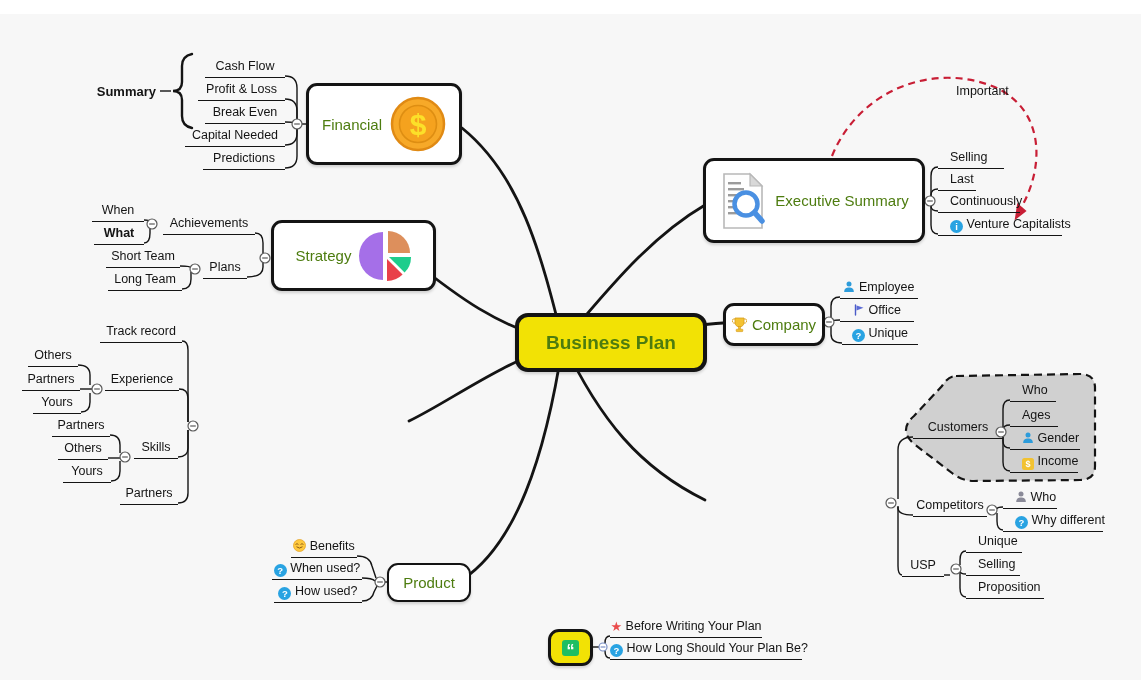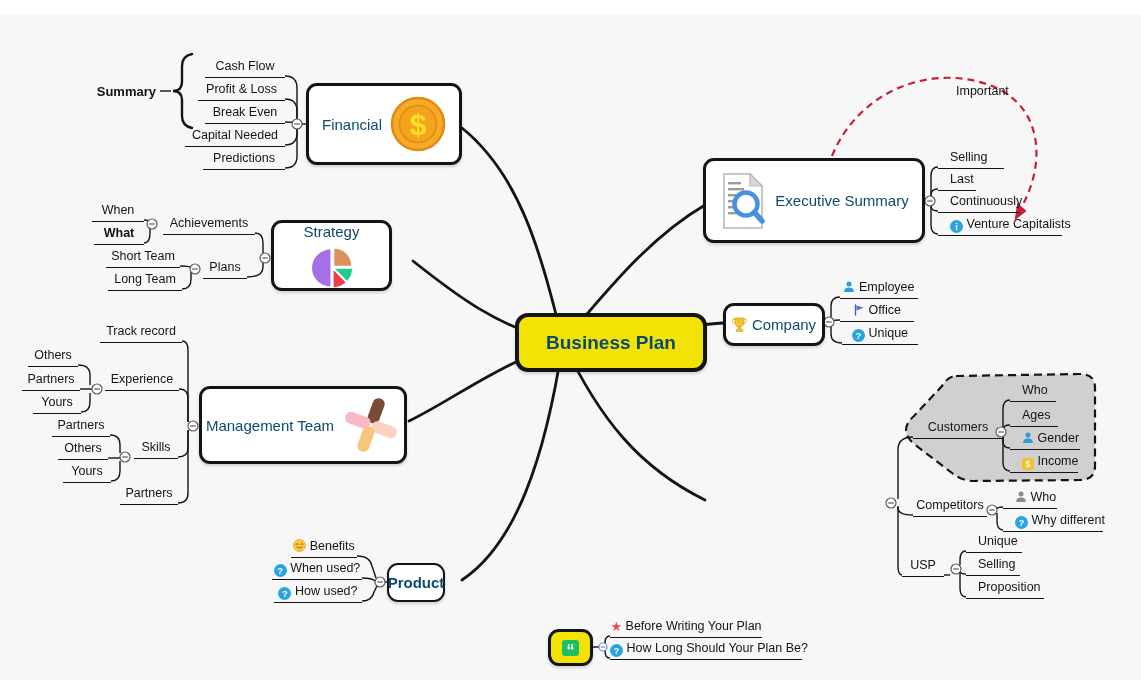--- a/index.html
+++ b/index.html
@@ -4,21 +4,21 @@
 <style>
   html,body{margin:0;padding:0;background:#e9e9e9;}
   .stage{position:relative;width:1141px;height:680px;background:#f7f7f7;overflow:hidden;
          font-family:"Liberation Sans",sans-serif;color:#141414;}
   .topstrip{position:absolute;left:0;top:0;width:100%;height:14px;background:#ffffff;}
   svg.wires{position:absolute;left:0;top:0;z-index:1;}
   
   .topic{position:absolute;z-index:2;background:#ffffff;border:3px solid #141414;border-radius:11px;
          display:flex;align-items:center;justify-content:center;gap:8px;
          box-shadow:0 2px 3px rgba(0,0,0,.16);box-sizing:border-box;white-space:nowrap;}
-  .topic .tlabel{font-size:15px;color:#0c4a6e;}
+  .topic .tlabel{font-size:15px;color:#4d7c0f;}
   .central{background:#F2E205;border-width:4px;border-radius:13px;z-index:3;}
   .central .tlabel{font-size:19px;font-weight:bold;}
   .floating{background:#F2E205;border-width:3px;}
   
   .sub{position:absolute;z-index:2;height:19px;font-size:12.5px;line-height:15px;padding-bottom:2px;
        border-bottom:1.4px solid #141414;text-align:center;box-sizing:border-box;white-space:nowrap;}
   .sub.la{text-align:left;padding-left:12px;}
   .plain{position:absolute;z-index:2;font-size:12.5px;line-height:15px;white-space:nowrap;}
   .bold{font-weight:bold;font-size:13px;}
   
@@ -190,43 +190,32 @@
 
   <div class="topic" style="left:306px;top:83px;width:156px;height:82px;">
     <span class="tlabel">Financial</span>
     <svg class="isvg" width="56" height="56" viewBox="0 0 56 56">
       <circle cx="28" cy="28" r="26" fill="#F7A928" stroke="#E08A14" stroke-width="2.5"></circle>
       <circle cx="28" cy="28" r="18.5" fill="#F5A21E" stroke="#DE8E12" stroke-width="1.6"></circle>
       <text x="28" y="39" text-anchor="middle" font-size="30" font-weight="bold" fill="#FCE029" font-family="Liberation Sans, sans-serif">$</text>
     </svg>
   </div>
 
-  <div class="topic" style="left:271px;top:220px;width:121px;height:71px;flex-direction:column;">
+  <div class="topic" style="left:271px;top:220px;width:165px;height:71px;">
     <span class="tlabel">Strategy</span>
     <svg class="isvg" width="52" height="52" viewBox="0 0 52 52">
       <path d="M24 26 L24 2 A24 24 0 0 0 24 50 Z" fill="#A56FE8"></path>
       <path d="M29 23 L29 1 A22 22 0 0 1 51 23 Z" fill="#DD8F5C"></path>
       <path d="M30 27 L52 27 A22 22 0 0 1 45.6 42.6 Z" fill="#1ECD8C"></path>
       <path d="M28 29 L43.6 44.6 A22 22 0 0 1 28 51 Z" fill="#E9404A"></path>
     </svg>
   </div>
 
-  <div class="topic" style="left:199px;top:386px;width:208px;height:78px;">
-    <span class="tlabel">Management Team</span>
-    <svg class="isvg" width="58" height="56" viewBox="0 0 58 56">
-      <g transform="rotate(20 29 28)">
-        <rect x="23" y="0" width="12" height="26" rx="5.5" fill="#7B4B35"></rect>
-        <rect x="30" y="22" width="26" height="12" rx="5.5" fill="#FAD2C4"></rect>
-        <rect x="23" y="30" width="12" height="26" rx="5.5" fill="#F6C87E"></rect>
-        <rect x="2" y="22" width="26" height="12" rx="5.5" fill="#F7B9C6"></rect>
-      </g>
-    </svg>
-  </div>
-
-  <div class="topic" style="left:387px;top:563px;width:58px;height:39px;border-width:2.5px;font-weight:bold;">
+
+  <div class="topic" style="left:387px;top:563px;width:84px;height:39px;border-width:2.5px;">
     <span class="tlabel">Product</span>
   </div>
 
   <div class="topic" style="left:703px;top:158px;width:222px;height:85px;">
     <svg class="isvg" width="48" height="58" viewBox="0 0 48 58">
       <path d="M5 2 H31 L43 14 V56 H5 Z" fill="#fefefe" stroke="#b8b8b8" stroke-width="1.6"></path>
       <path d="M31 2 V14 H43 Z" fill="#d8d8d8" stroke="#b8b8b8" stroke-width="1.2"></path>
       <g fill="#9b9b9b">
         <rect x="9" y="10" width="13" height="2.4"></rect>
           <rect x="9" y="16" width="16" height="2.4"></rect>

